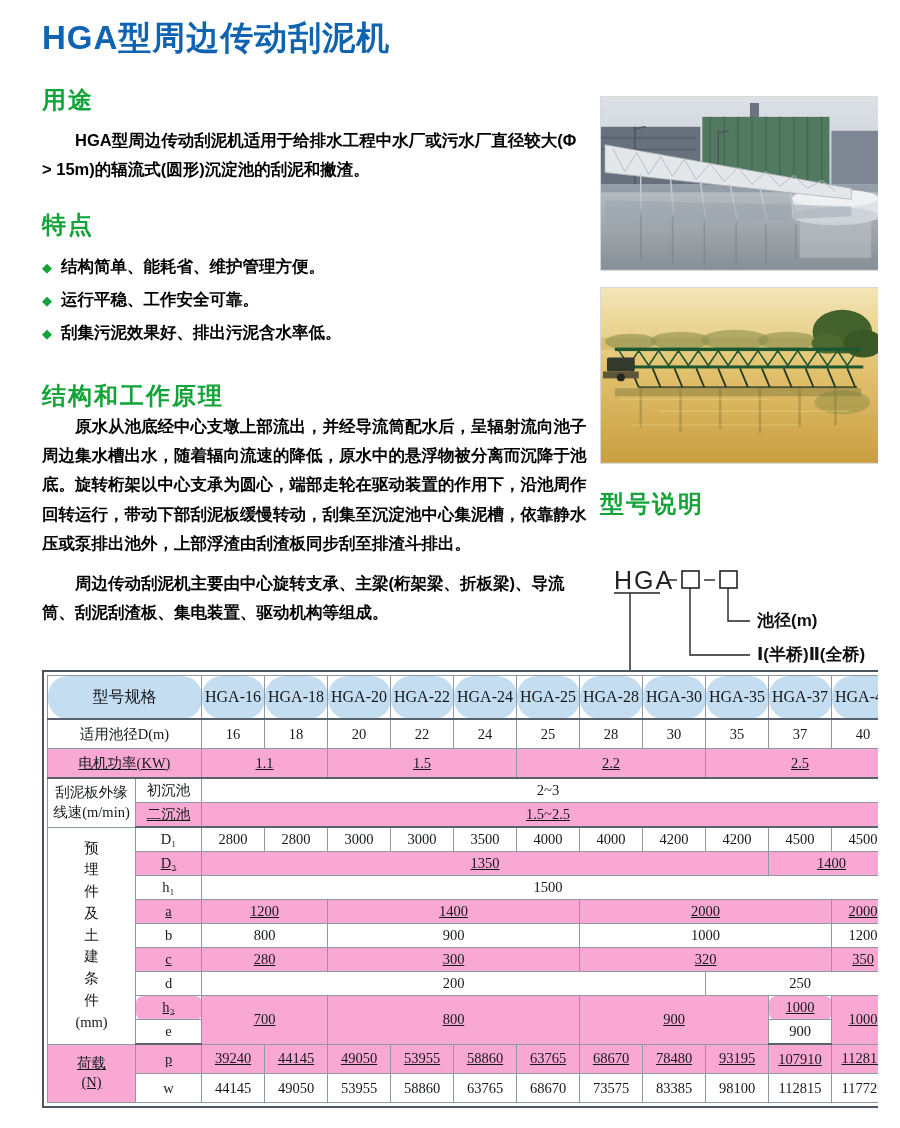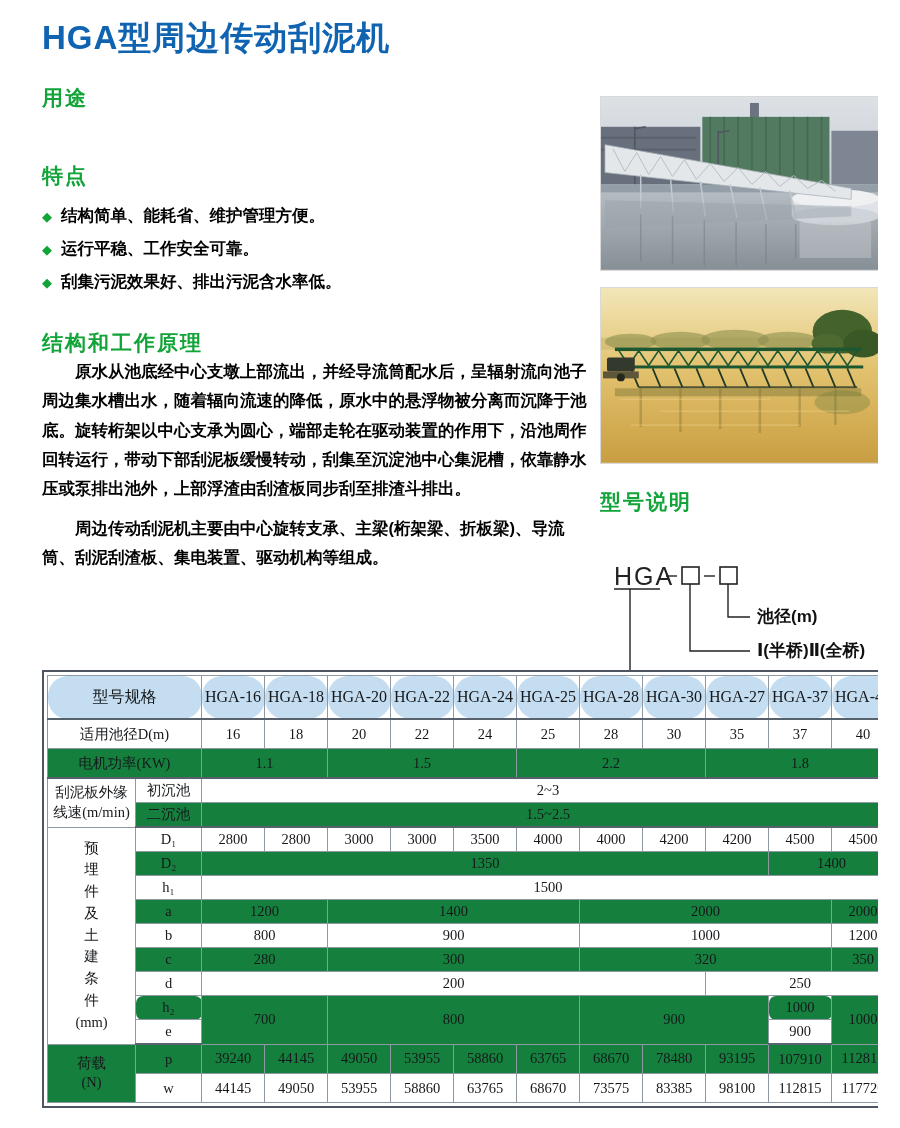--- a/index.html
+++ b/index.html
@@ -2,64 +2,65 @@
 <html><head>
 <meta charset="utf-8">
 <style>
   html,body{margin:0;padding:0;background:#ffffff;}
   .page{position:relative;width:856px;height:1128px;background:#fff;overflow:hidden;
         font-family:"Liberation Sans","DejaVu Sans",sans-serif;color:#000;margin:0 auto;}
 
   .title{position:absolute;left:20px;top:16px;margin:0;font-size:33px;font-weight:bold;
          color:#0f63b0;letter-spacing:1px;}
 
-  .g-head{font-size:21px;font-weight:bold;color:#12a438;letter-spacing:2px;margin:0;}
+  .g-head{font-size:24px;font-weight:bold;color:#12a438;letter-spacing:2px;margin:0;}
 
   .leftcol{position:absolute;left:20px;top:84px;width:548px;}
   .para{font-size:16.5px;line-height:1.78;font-weight:600;color:#000;margin:10px 0 0;text-indent:2em;}
-  #sec-features{margin-top:50px;}
+  #sec-features{margin-top:24px;}
   #sec-principle{margin-top:36px;}
   .feat{list-style:none;margin:15px 0 0;padding:0;}
   .feat li{display:flex;align-items:baseline;font-size:16.5px;font-weight:600;margin-bottom:11px;}
   .feat .dm{color:#12a438;font-size:13px;margin-right:9px;flex:0 0 auto;}
 
   .rightcol{position:absolute;left:578px;top:96px;width:297px;}
   .photo{display:block;width:297px;border:1px solid #d9d9d9;box-sizing:border-box;background:#eee;}
   #photo1{margin-bottom:16px;}
   #sec-model{margin-top:24px;}
   .diagram{margin-top:6px;}
 
   .specs{position:absolute;left:20px;top:658px;width:862px;}
   .tableWrap{margin-top:12px;border:2px solid #4c5560;padding:3px;display:inline-block;background:#fff;}
   table.spec{border-collapse:collapse;table-layout:fixed;
              font-family:"Liberation Serif","DejaVu Serif",serif;color:#15181b;}
   table.spec td{border:1px solid #8e99a4;text-align:center;vertical-align:middle;
                 font-size:14.5px;padding:0 1px;background:#fff;height:23px;overflow:hidden;}
   tr.head td{background:#c5ddf1;font-size:16px;height:42px;font-weight:normal;border-radius:20px;}
-  tr.brow td{background:#15803d;}
+  tr.brow td{background:#f9a8d4;text-decoration:underline;}
   tr.tall td{height:28px;}
   td.lab{white-space:pre-line;font-size:14.5px;line-height:1.3;}
   td.glab{white-space:pre-line;font-size:14px;line-height:1.35;background:#fff;}
   td.vert{font-size:14.5px;line-height:1.5;}
   td.wcell{background:#fff;}
   td.bcell{background:#e4f0fa;border-radius:7px;}
   td.ds,td.tk{border-left:2px solid #57626d;}
   tr.grpEnd td{border-bottom:2px solid #57626d;}
 </style>
 </head>
 <body>
 
 <div class="page">
 
   <h1 class="title">HGA型周边传动刮泥机</h1>
 
   <div class="leftcol">
 
     <section id="sec-usage">
       <h2 class="g-head">用途</h2>
+      <p class="para">HGA型周边传动刮泥机适用于给排水工程中水厂或污水厂直径较大(Φ &gt; 15m)的辐流式(圆形)沉淀池的刮泥和撇渣。</p>
     </section>
 
     <section id="sec-features">
       <h2 class="g-head">特点</h2>
       <ul class="feat">
         <li>
           <span class="dm">◆</span>
           <span>结构简单、能耗省、维护管理方便。</span>
         </li>
         <li>
@@ -213,21 +214,21 @@
             <tr class="head grpEnd">
               <td colspan="2" class="lab">型号规格</td>
               <td class="ds">HGA-16</td>
               <td>HGA-18</td>
               <td class="tk">HGA-20</td>
               <td>HGA-22</td>
               <td>HGA-24</td>
               <td class="tk">HGA-25</td>
               <td>HGA-28</td>
               <td>HGA-30</td>
-              <td class="tk">HGA-27</td>
+              <td class="tk">HGA-35</td>
               <td>HGA-37</td>
               <td>HGA-40</td>
             </tr>
             <tr class="tall wrow">
               <td colspan="2" class="lab">适用池径D(m)</td>
               <td class="ds">16</td>
               <td>18</td>
               <td class="tk">20</td>
               <td>22</td>
               <td>24</td>
@@ -236,21 +237,21 @@
               <td>30</td>
               <td class="tk">35</td>
               <td>37</td>
               <td>40</td>
             </tr>
             <tr class="tall brow grpEnd">
               <td colspan="2" class="lab">电机功率(KW)</td>
               <td colspan="2" class="ds">1.1</td>
               <td colspan="3" class="tk">1.5</td>
               <td colspan="3" class="tk">2.2</td>
-              <td colspan="3" class="tk">1.8</td>
+              <td colspan="3" class="tk">2.5</td>
             </tr>
             <tr class="wrow">
               <td rowspan="2" class="glab">刮泥板外缘
 线速(m/min)</td>
               <td>初沉池</td>
               <td colspan="11" class="ds">2~3</td>
             </tr>
             <tr class="brow grpEnd">
               <td>二沉池</td>
               <td colspan="11" class="ds">1.5~2.5</td>

